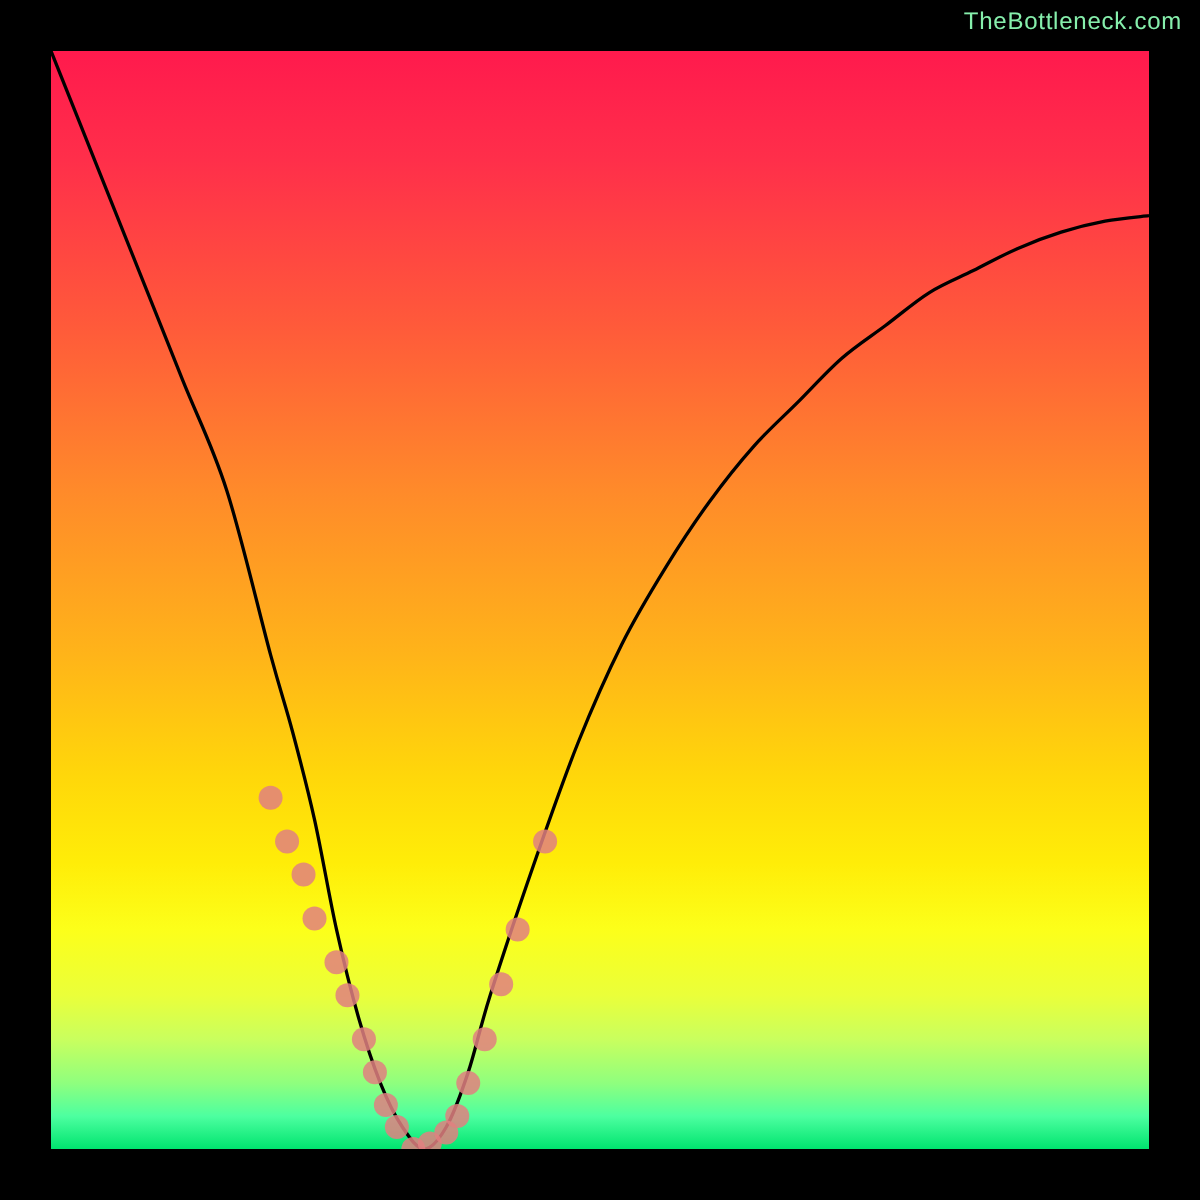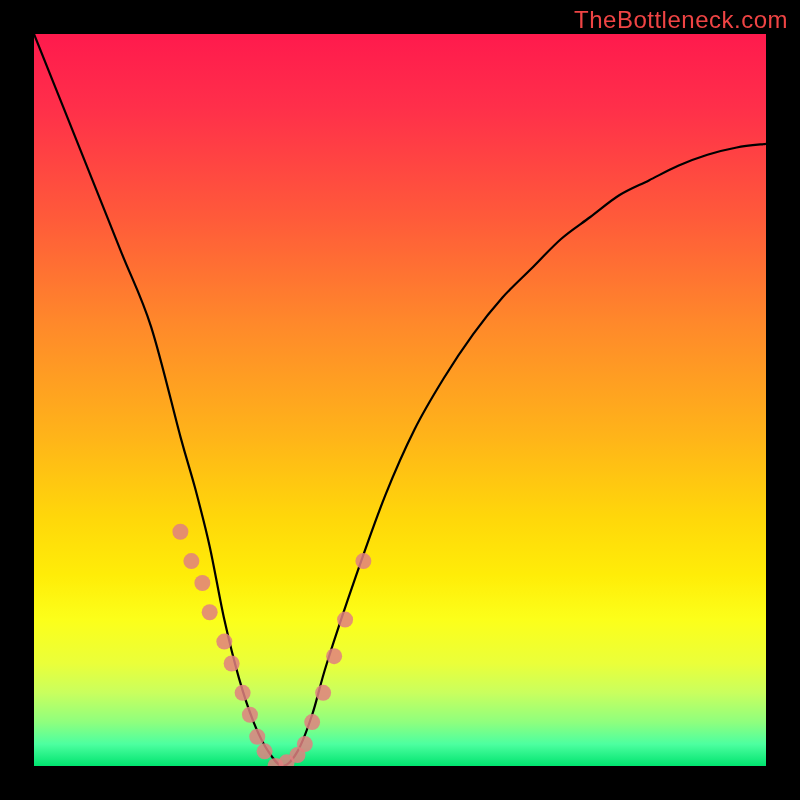--- a/index.html
+++ b/index.html
@@ -38,22 +38,22 @@
       #c9ff5e 90%,
       #8fff7e 94%,
       #4dffa0 97%,
       #00e46f 100%
     );
   }
   .watermark {
     position: absolute;
     top: 6px;
     right: 12px;
-    color: #ef4444;
-    font-size: 24px;
+    color: #86efac;
+    font-size: 16px;
     font-weight: 400;
     letter-spacing: 0.5px;
     user-select: none;
   }
   svg.curve {
     position: absolute;
     left: 0;
     top: 0;
     width: 732px;
     height: 732px;

